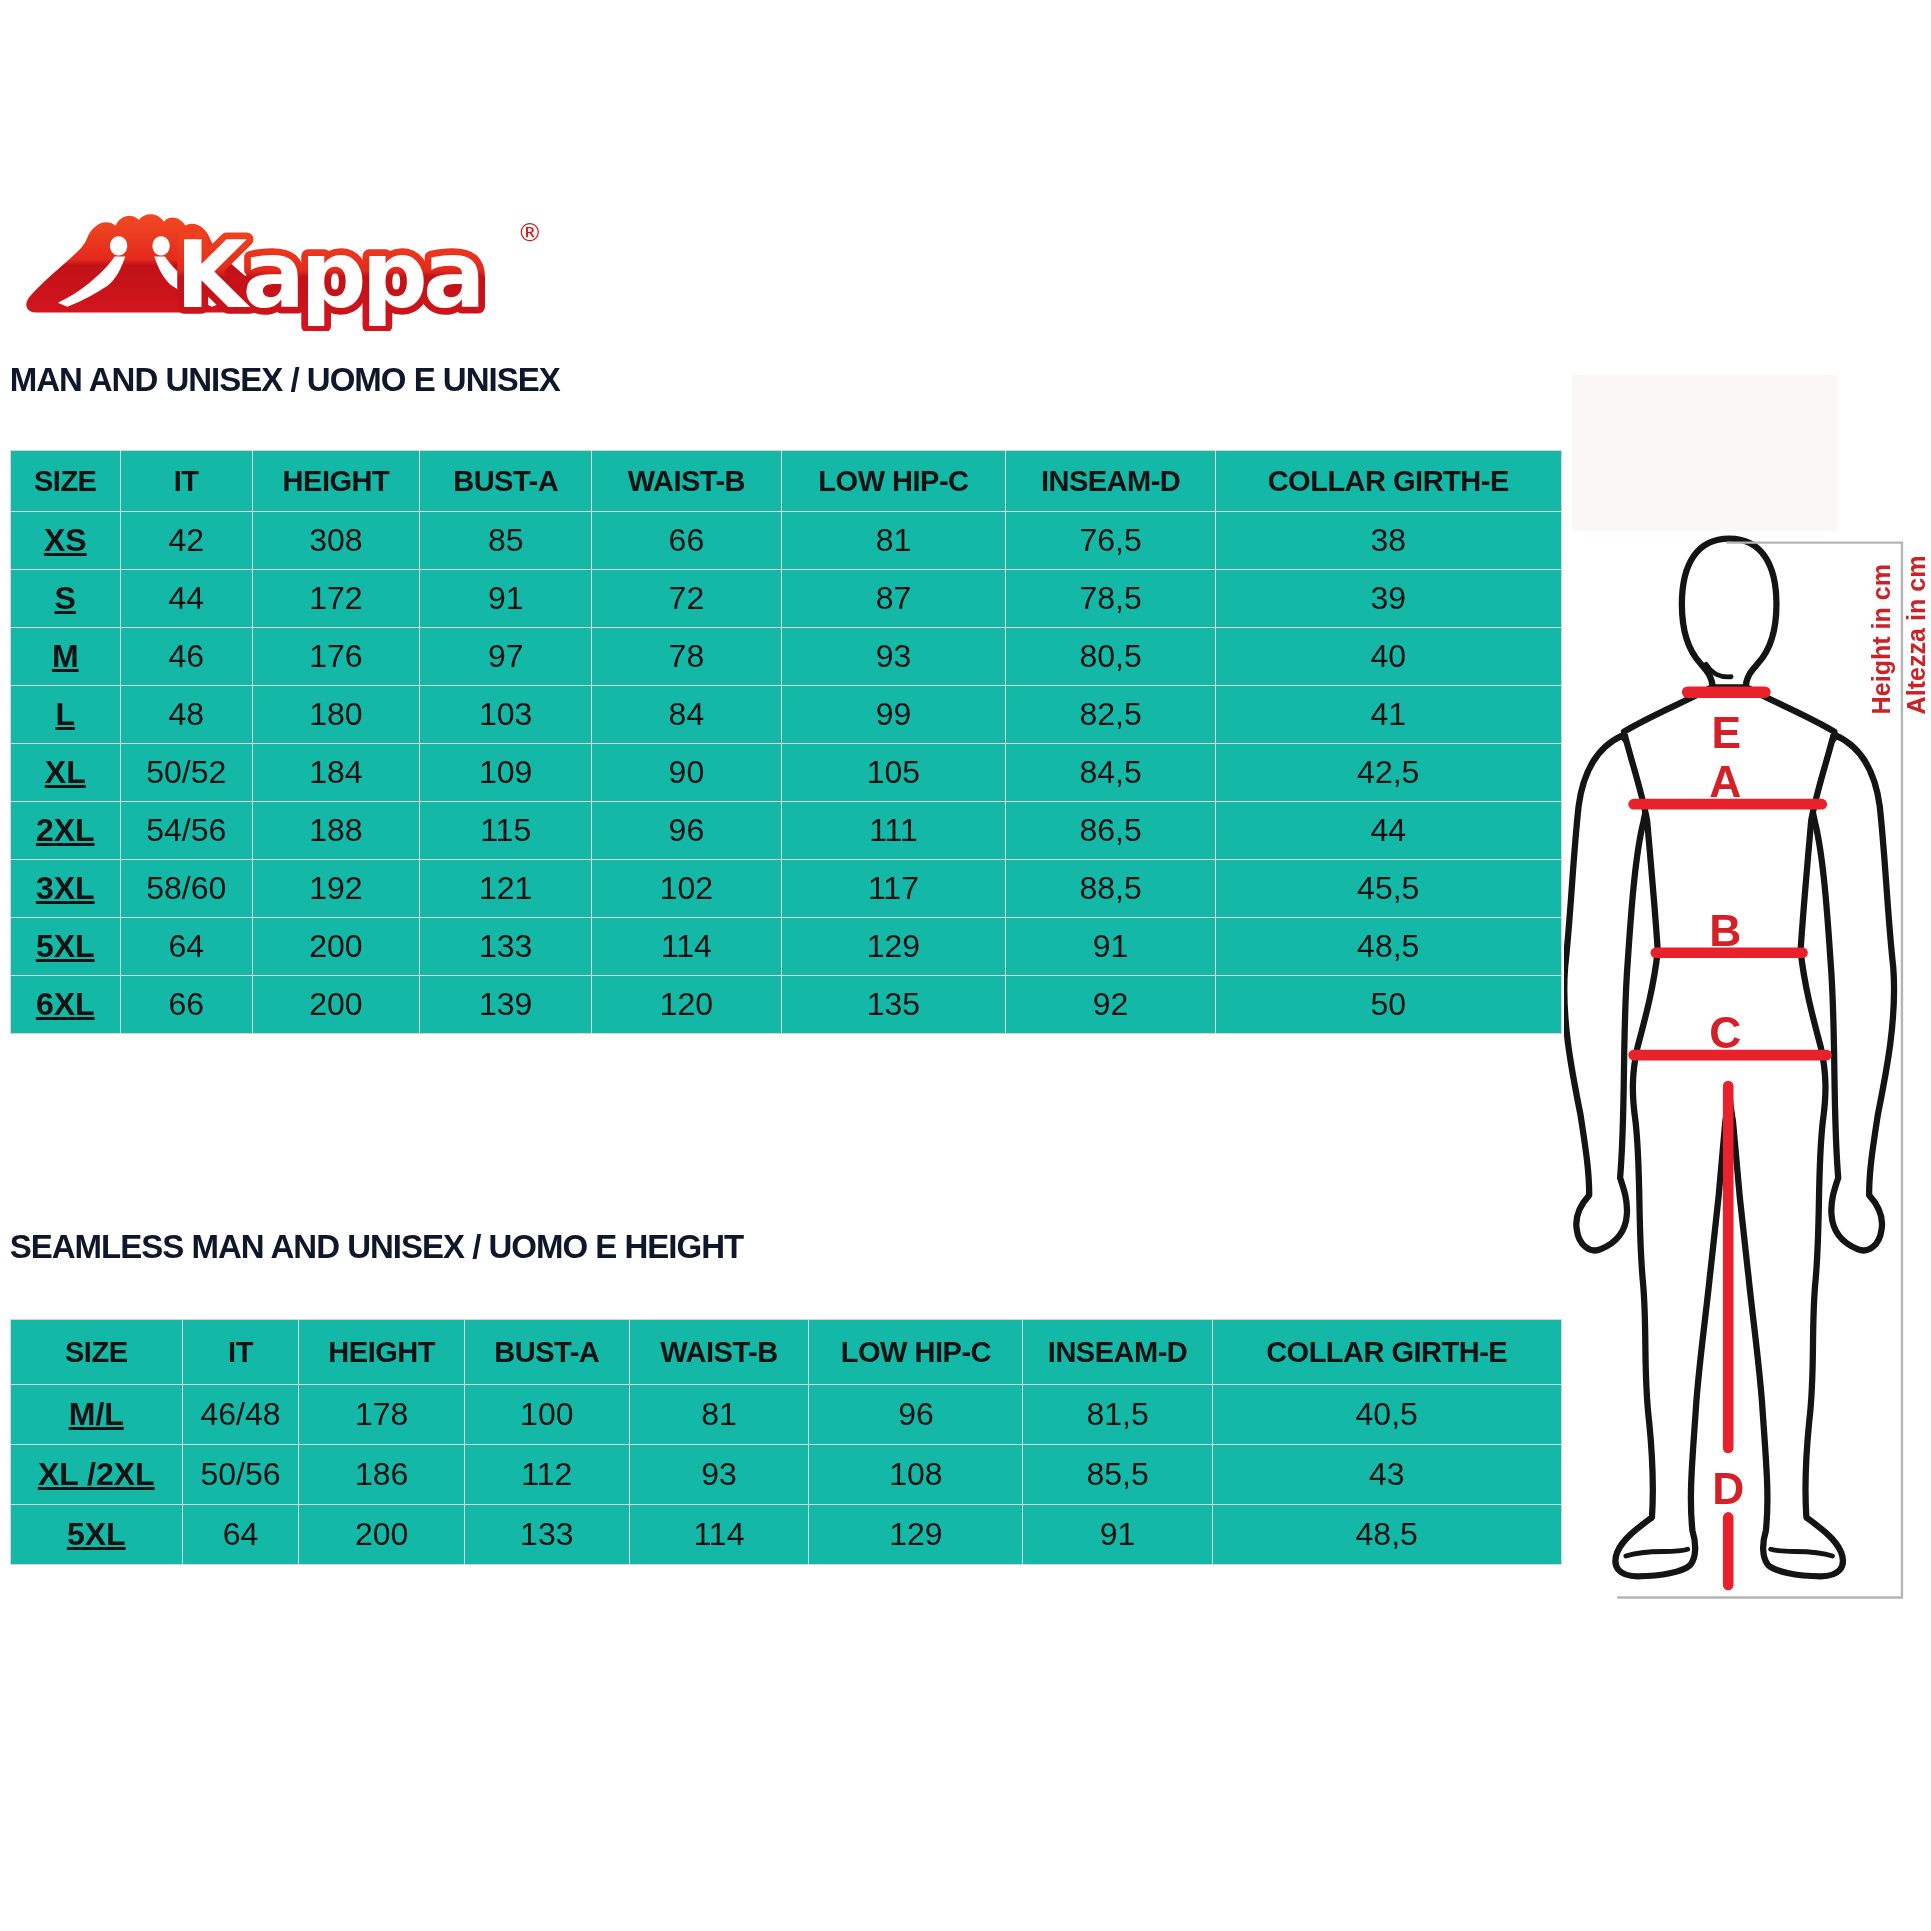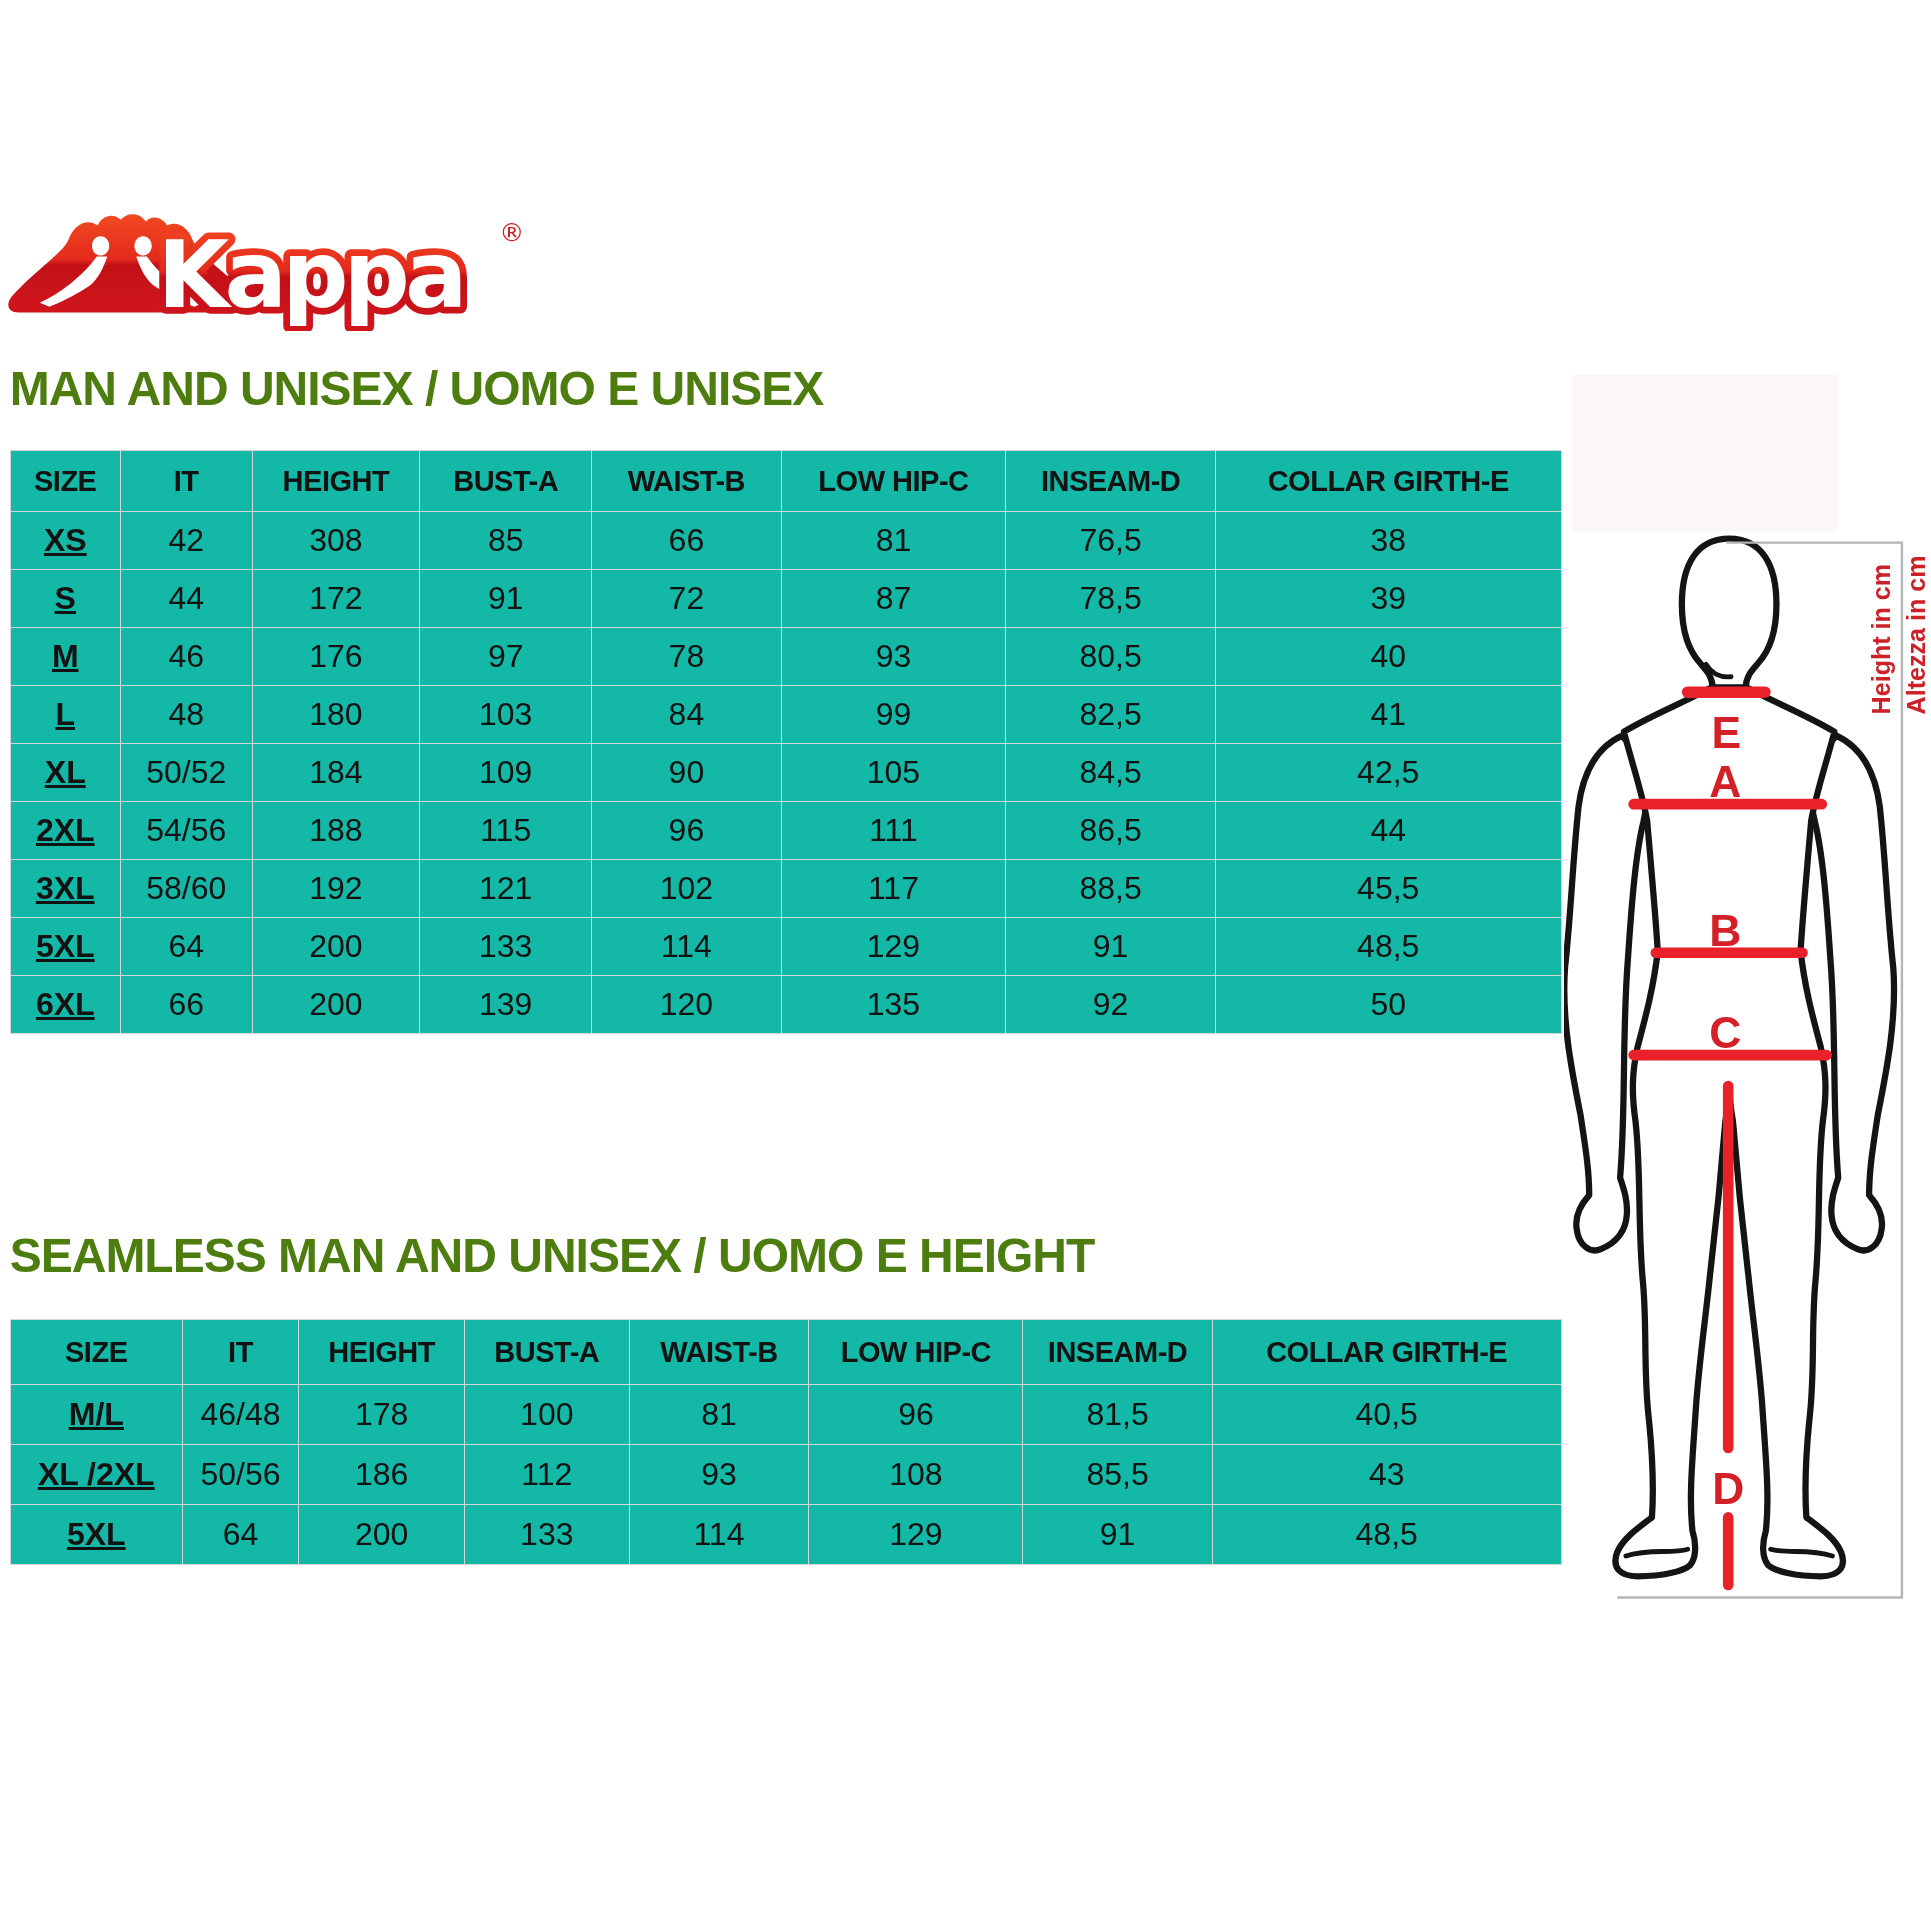--- a/index.html
+++ b/index.html
@@ -1,23 +1,23 @@
 <!DOCTYPE html>
 <html><head>
 <meta charset="utf-8">
 <style>
   html,body{margin:0;padding:0;background:#ffffff;}
   body{width:1931px;height:1931px;position:relative;font-family:"Liberation Sans",sans-serif;color:#141414;}
   .abs{position:absolute;}
 
   
-  #logo{left:5px;top:210px;width:526px;height:121px;}
-
-  
-  .sec-title{left:9.7px;font-size:48px;font-weight:bold;letter-spacing:-1px;color:#4d7c0f;white-space:nowrap;}
+  #logo{left:23px;top:210px;width:526px;height:121px;}
+
+  
+  .sec-title{left:9.7px;font-size:33px;font-weight:bold;letter-spacing:-1px;color:#0f172a;white-space:nowrap;}
   #title-1{top:361px;}
   #title-2{top:1228px;}
 
   
   table.size-table{border-collapse:collapse;table-layout:fixed;background:#14b8a6;}
   table.size-table td,table.size-table th{
     border:1.9px solid #d6d6d6;text-align:center;vertical-align:middle;
     font-size:32px;font-weight:normal;color:#121212;padding:0;overflow:hidden;white-space:nowrap;}
   table.size-table th{font-size:29px;font-weight:bold;letter-spacing:-0.5px;}
   table.size-table td:first-child{font-weight:bold;text-decoration:underline;}

